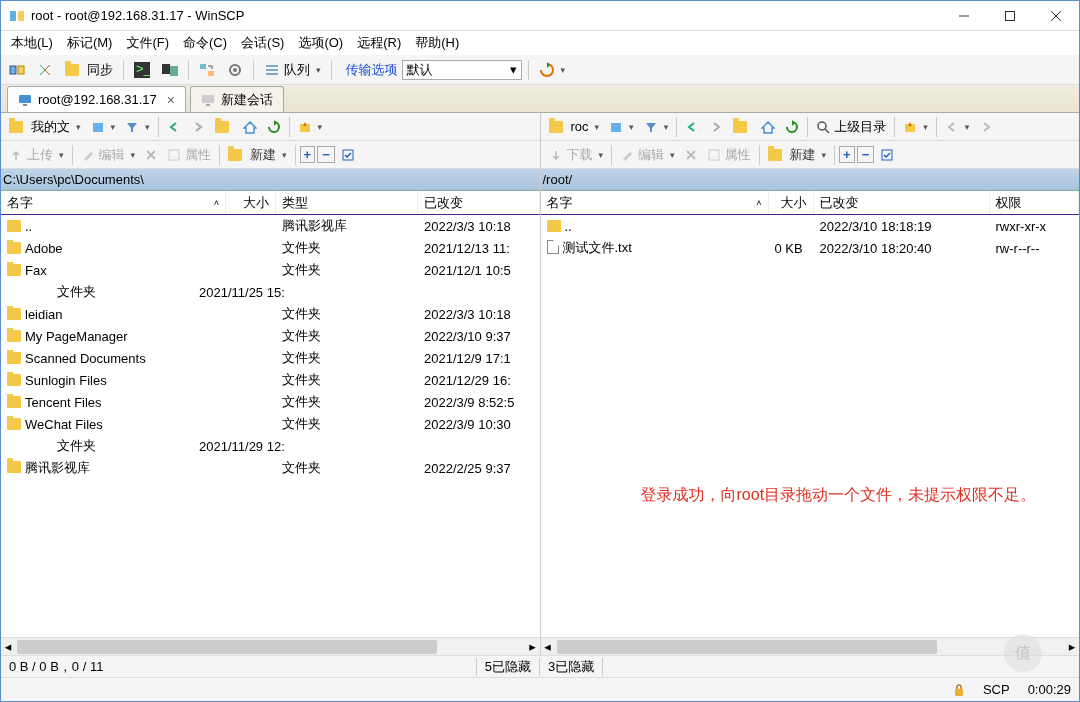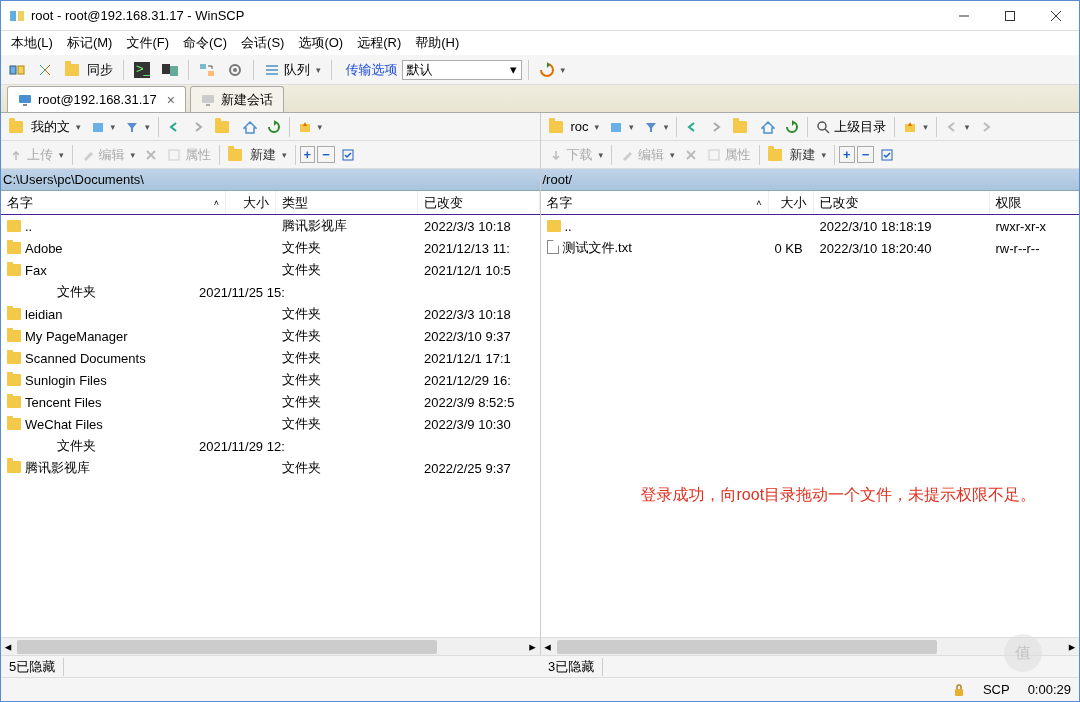--- a/index.html
+++ b/index.html
@@ -310,21 +310,21 @@
           <div class="row">
             <div class="cell" style="width:225px"><span class="folder-icon"></span>My PageManager</div>
             <div class="cell" style="width:50px;text-align:right"></div>
             <div class="cell" style="width:142px">文件夹</div>
             <div class="cell" style="flex:1">2022/3/10  9:37</div>
           </div>
           <div class="row">
             <div class="cell" style="width:225px"><span class="folder-icon"></span>Scanned Documents</div>
             <div class="cell" style="width:50px;text-align:right"></div>
             <div class="cell" style="width:142px">文件夹</div>
-            <div class="cell" style="flex:1">2021/12/1  17:1</div>
+            <div class="cell" style="flex:1">2021/12/9  17:1</div>
           </div>
           <div class="row">
             <div class="cell" style="width:225px"><span class="folder-icon"></span>Sunlogin Files</div>
             <div class="cell" style="width:50px;text-align:right"></div>
             <div class="cell" style="width:142px">文件夹</div>
             <div class="cell" style="flex:1">2021/12/29  16:</div>
           </div>
           <div class="row">
             <div class="cell" style="width:225px"><span class="folder-icon"></span>Tencent Files</div>
             <div class="cell" style="width:50px;text-align:right"></div>
@@ -496,20 +496,21 @@
     <div class="scrollbar-h">
         <div style="width:14px;text-align:center">◂</div>
         <div class="thumb" style="width:380px;margin-left:2px"></div>
         <div style="margin-left:auto;width:14px;text-align:center">▸</div>
       </div>
   </div>
 </div>
 
 <div class="statusbar">
   <div style="flex:1;display:flex">
+    <span class="status-cell" style="flex:1">0 B / 0 B，0 / 11</span>
     <span class="status-cell">5已隐藏</span>
   </div>
   <div style="flex:1;display:flex">
     <span class="status-cell">3已隐藏</span>
   </div>
 </div>
 <div class="statusbar2">
   <span>
       <svg width="12" height="14">
         <rect x="2" y="6" width="8" height="7" fill="#e8b030" rx="1"></rect>

